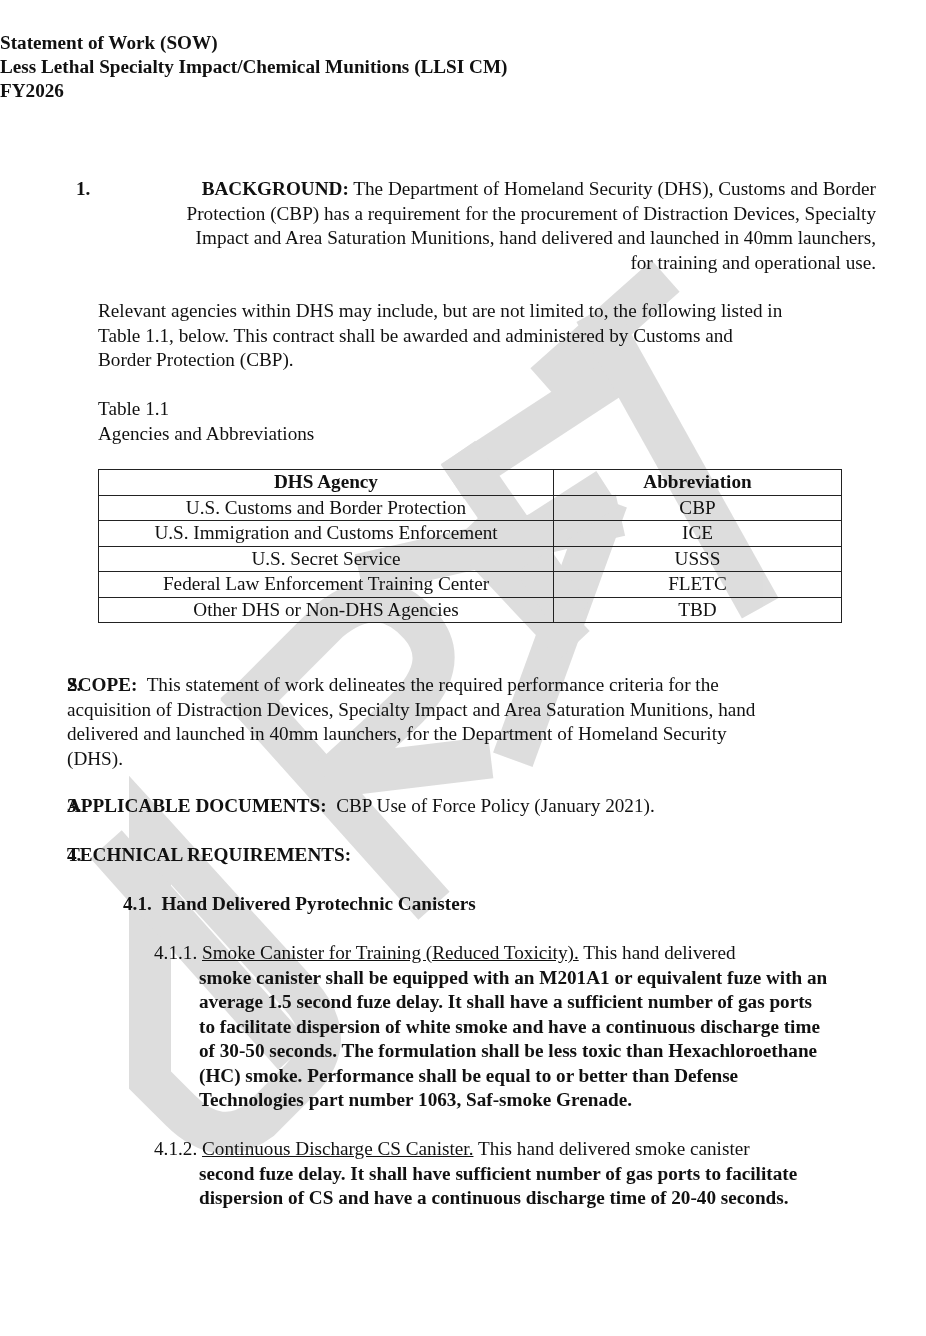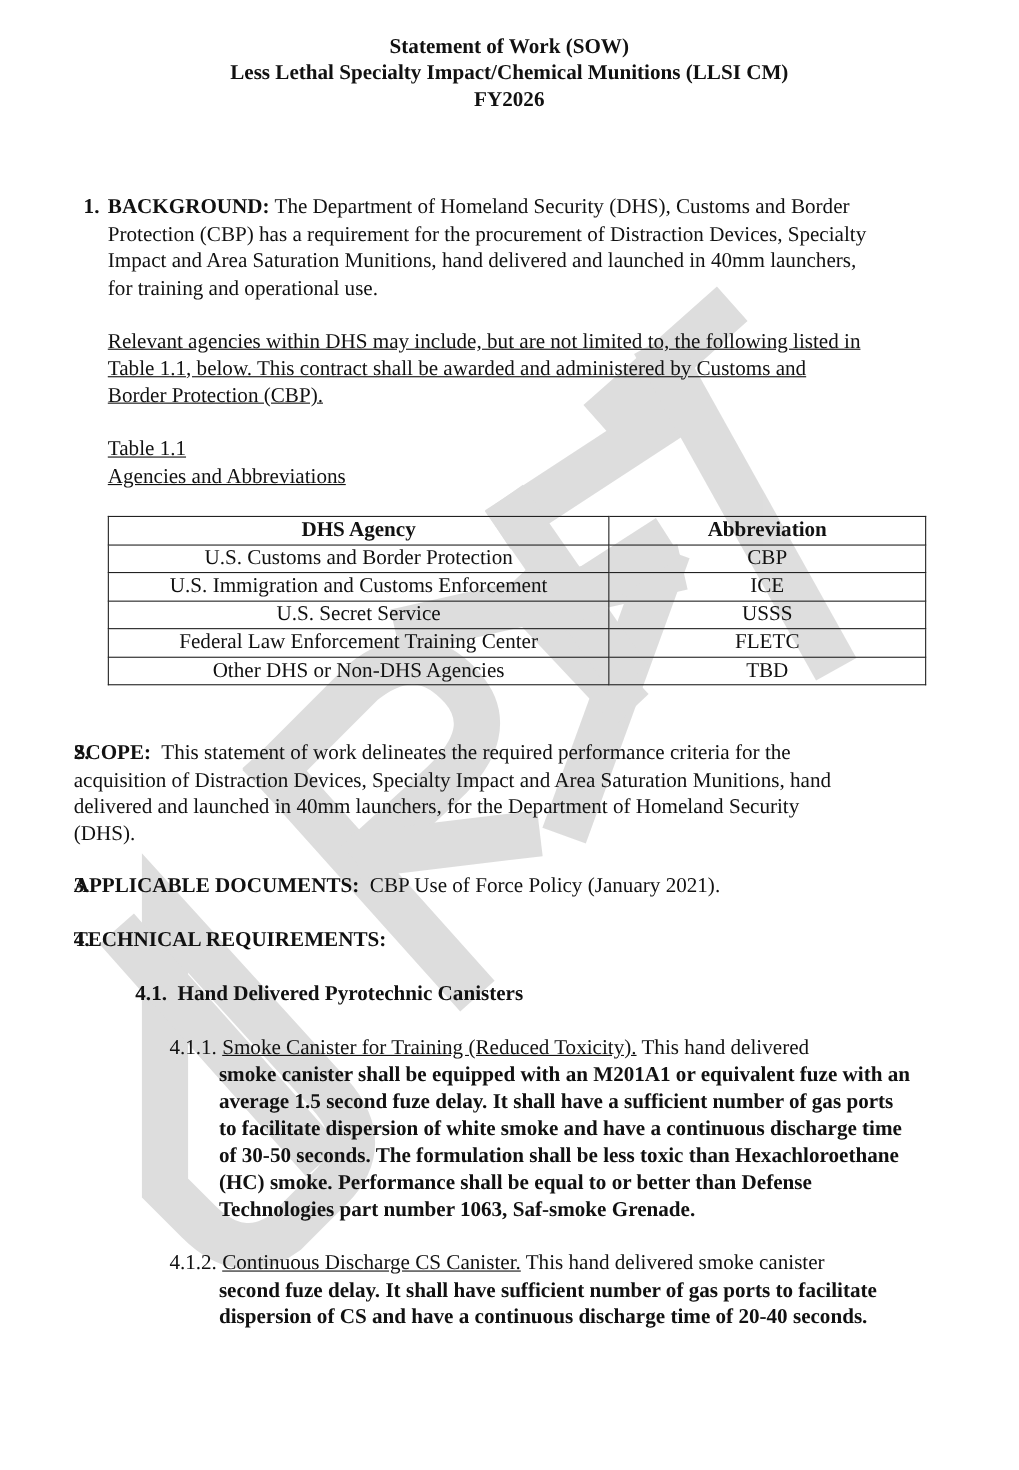--- a/index.html
+++ b/index.html
@@ -2,27 +2,27 @@
 <html><head>
 <meta charset="utf-8">
 <style>
   html, body { margin: 0; padding: 0; }
   body {
     width: 926px; height: 1336px; background: #ffffff; position: relative; overflow: hidden;
     font-family: "Liberation Serif", serif; color: #111; font-size: 19.2px; line-height: 24.5px;
   }
   .watermark { position: absolute; left: 0; top: 0; width: 926px; height: 1336px; pointer-events: none; z-index: 0; }
   .page { position: relative; z-index: 1; }
-  .title-block { position: absolute; top: 31px; left: 0; width: 926px; text-align: center; font-weight: bold; line-height: 24px; }
+  .title-block { position: absolute; top: 31px; left: 0; width: 926px; font-weight: bold; line-height: 24px; }
   .title-block div { font-size: 19.2px; }
   .sec { position: absolute; left: 67px; width: 800px; }
   .sec .num { position: absolute; left: 0; font-weight: bold; }
   .sec .body { }
   .b { font-weight: bold; }
-  .para { position: absolute; left: 98px; width: 770px; text-decoration: underline; }
+  .para { position: absolute; left: 98px; width: 770px; }
   .tbl { position: absolute; left: 98px; top: 469px; width: 744px; border-collapse: collapse; }
   .tbl td { border: 1px solid #222; padding: 0 9px; height: 24.5px; line-height: 24px; vertical-align: middle; text-align: center; }
   .tbl td:first-child { width: 436px; }
   .tbl tr.head td { font-weight: bold; }
   .sub { position: absolute; left: 123px; font-weight: bold; }
   .subsub { position: absolute; left: 154px; width: 720px; }
   .subsub .lbl { position: absolute; left: 0; }
   .subsub .txt { margin-left: 45px; text-indent: 0; font-weight: bold; }
   .subsub .first { margin-left: 48px; }
   u { text-decoration: underline; }
@@ -56,21 +56,21 @@
 <div class="page">
 
   <div class="title-block">
     <div>Statement of Work (SOW)</div>
     <div>Less Lethal Specialty Impact/Chemical Munitions (LLSI CM)</div>
     <div>FY2026</div>
   </div>
 
   <div class="sec" style="top:177px; left:76px;">
     <span class="num">1.</span>
-    <div class="body" style="margin-left:22px;">
+    <div class="body" style="margin-left:22px;text-align:right;">
       <div><span class="b">BACKGROUND:</span> <span>The Department of Homeland Security (DHS), Customs and Border</span></div>
       <div>Protection (CBP) has a requirement for the procurement of Distraction Devices, Specialty</div>
       <div>Impact and Area Saturation Munitions, hand delivered and launched in 40mm launchers,</div>
       <div>for training and operational use.</div>
     </div>
   </div>
 
   <div class="para" style="top:299px;">
     <div>Relevant agencies within DHS may include, but are not limited to, the following listed in</div>
     <div>Table 1.1, below. This contract shall be awarded and administered by Customs and</div>

